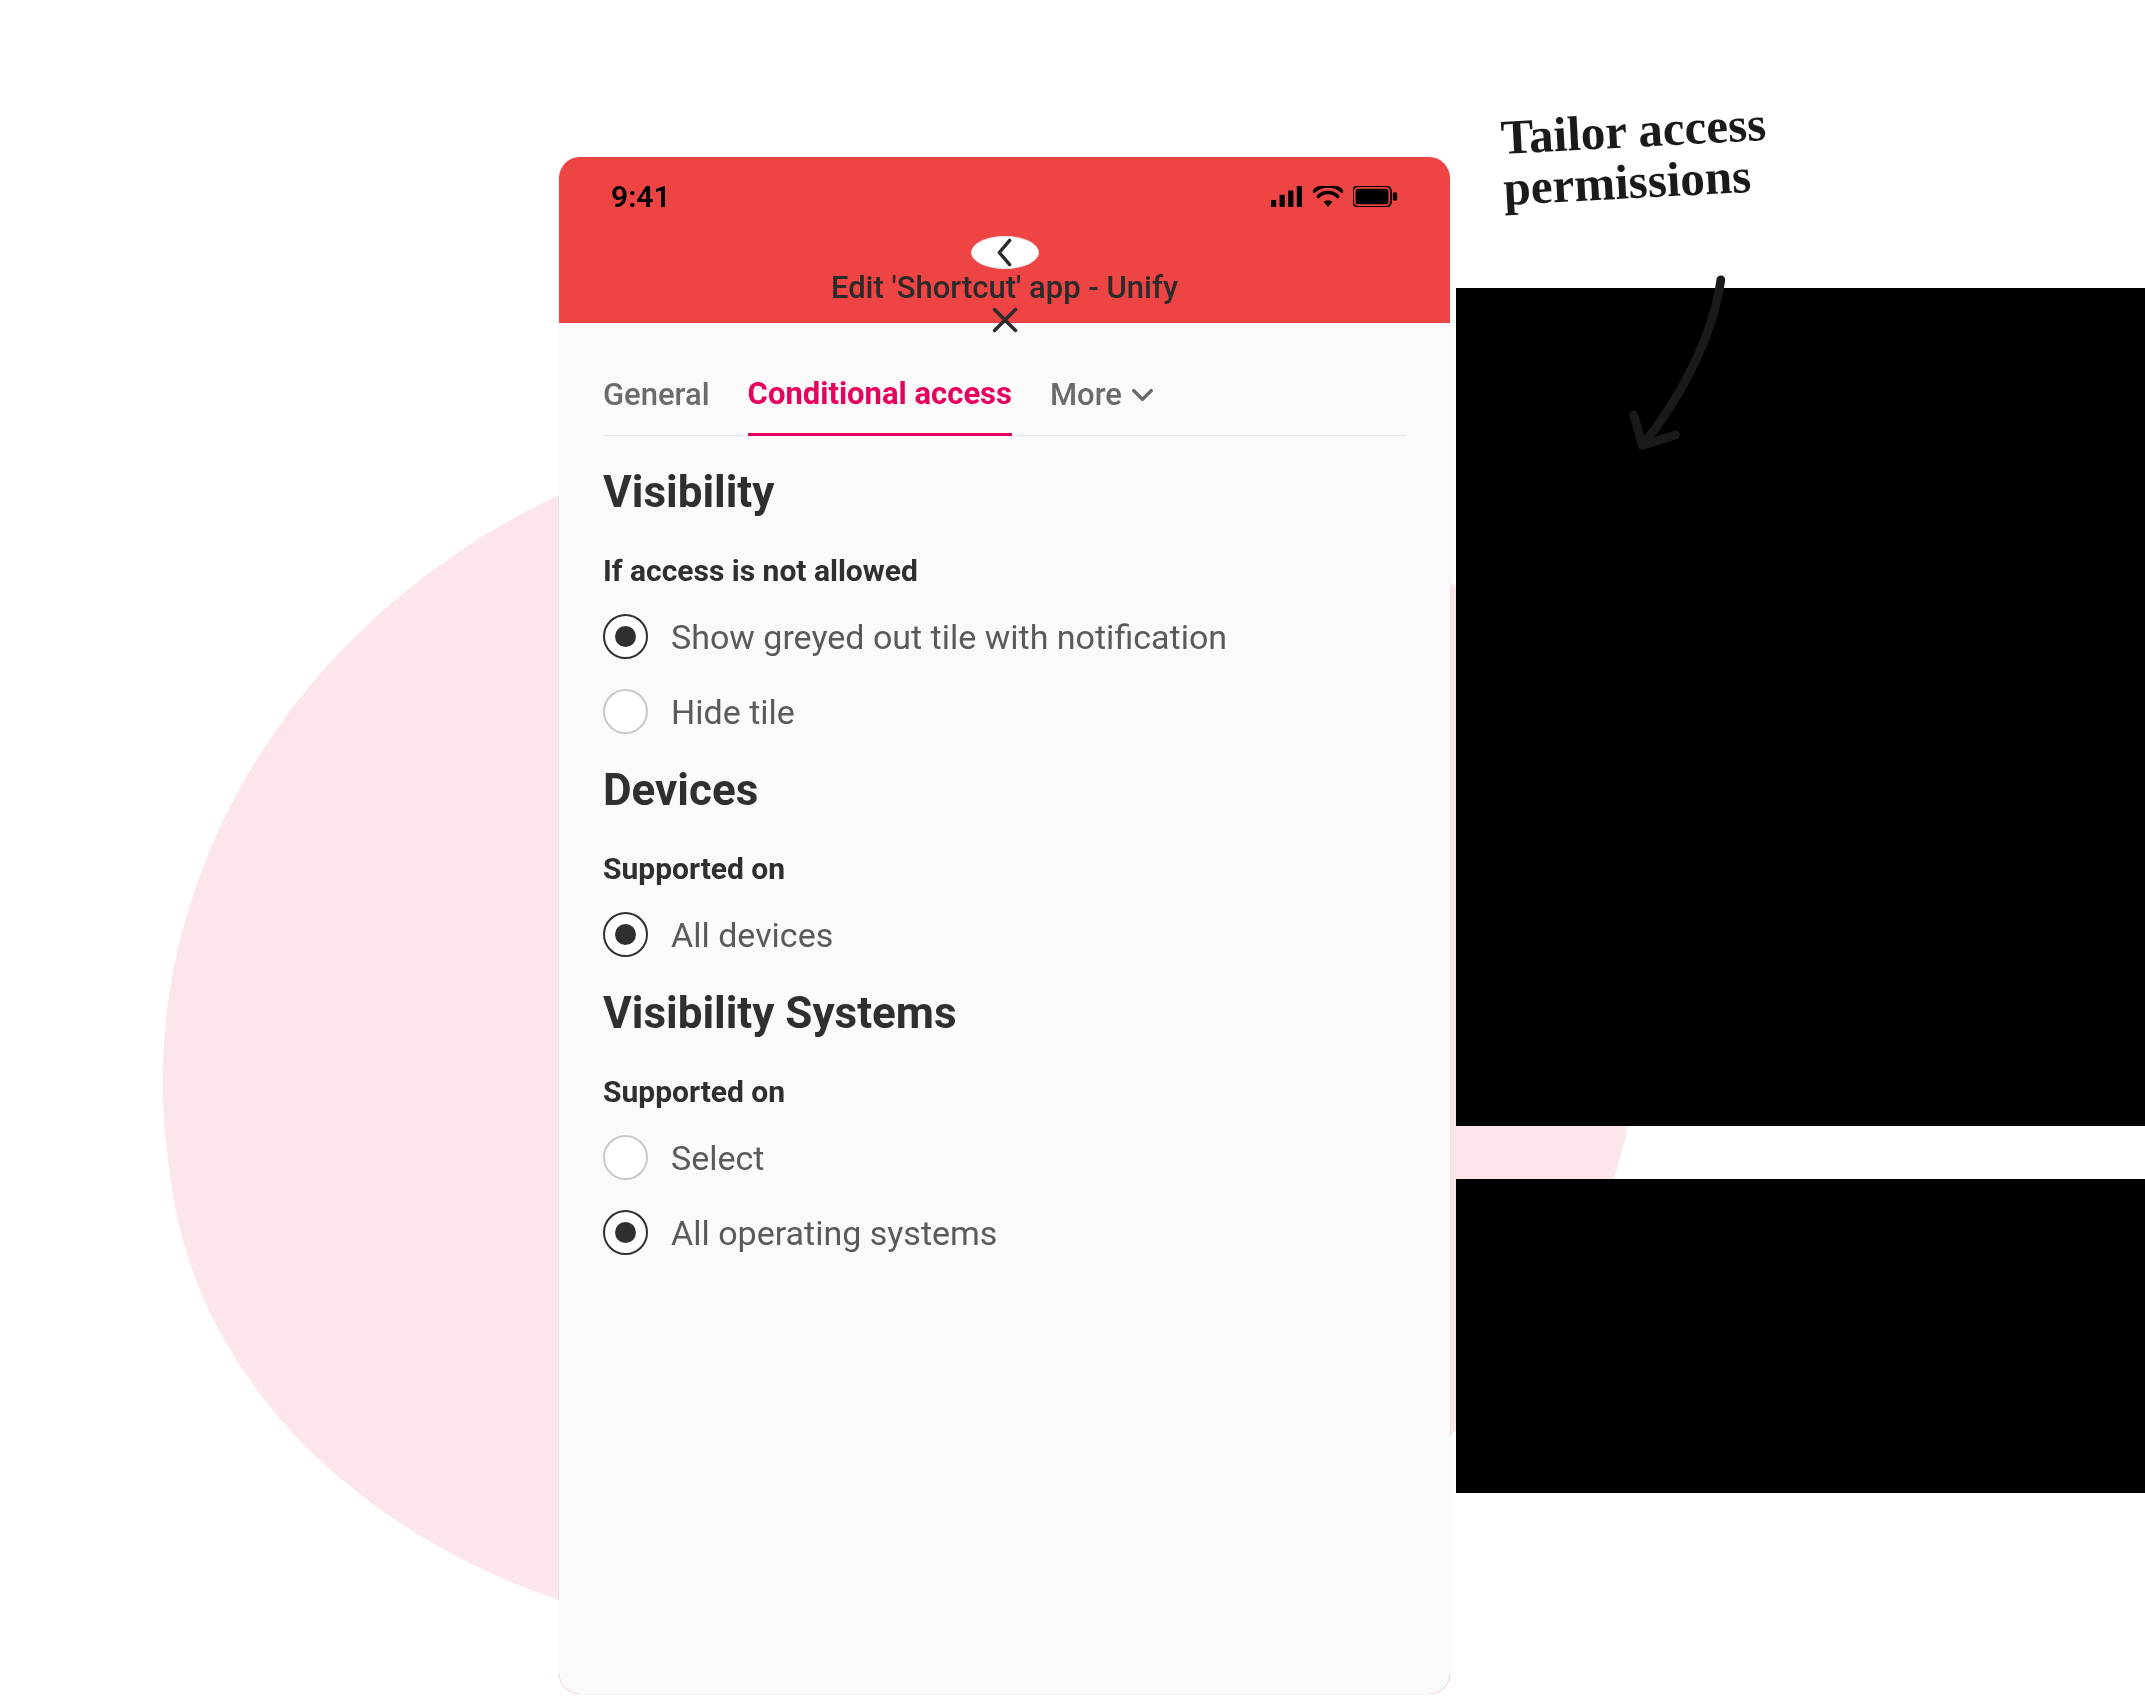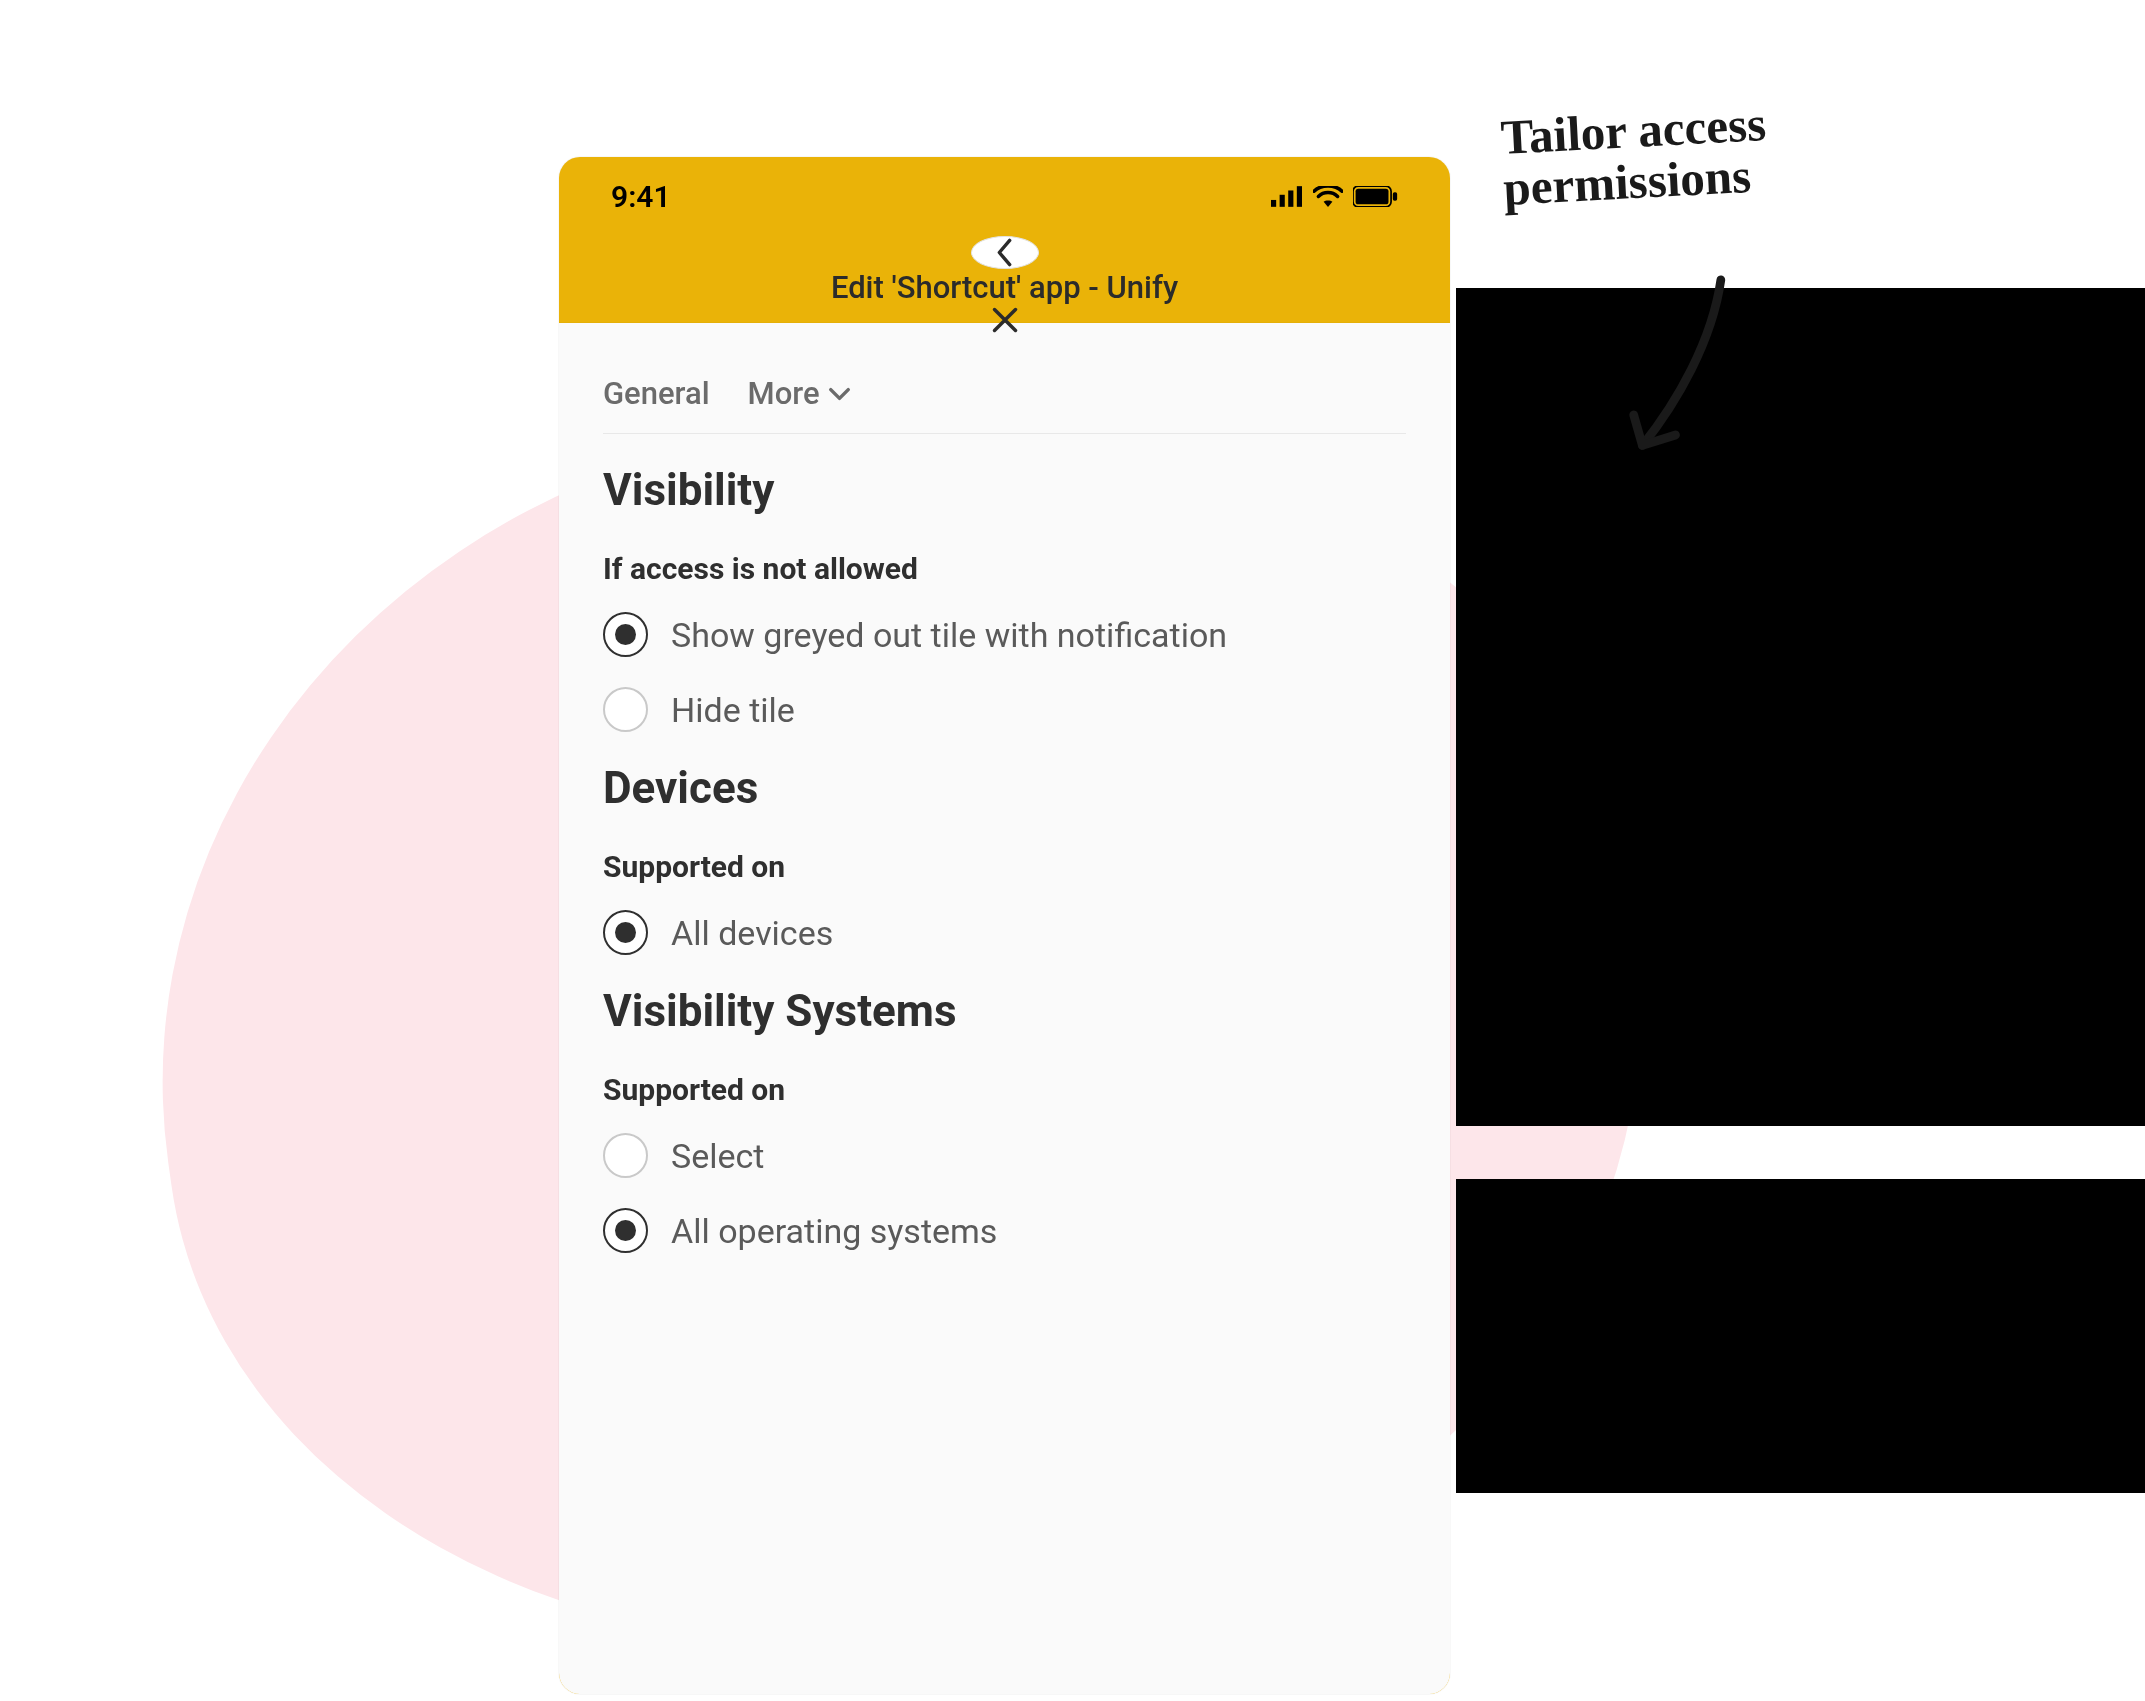--- a/index.html
+++ b/index.html
@@ -67,21 +67,21 @@
     top: 271px;
     z-index: 5;
   }
   
   .phone {
     position: absolute;
     left: 559px;
     top: 157px;
     width: 891px;
     height: 1537px;
-    background: #eab308;
+    background: #ef4444;
     border-radius: 21px;
     box-shadow: 0 0 0 0.9px rgba(0,0,0,0.03);
     z-index: 3;
     overflow: hidden;
   }
   
   .status-bar {
     height: 79px;
     display: flex;
     align-items: center;
@@ -253,20 +253,21 @@
         <svg width="28" height="28" viewBox="0 0 32 32">
             <path d="M4 4 L28 28 M28 4 L4 28" stroke="#2b2b2b" stroke-width="4" stroke-linecap="round"></path>
           </svg>
       </button>
     </div>
 
     <div class="content">
 
       <div class="tabs">
         <div class="tab">General</div>
+        <div class="tab active">Conditional access</div>
         <div class="tab">
           <span>More</span>
           <span class="chev-down">
             <svg width="23" height="14" viewBox="0 0 26 16">
                 <path d="M3 3 L13 13 L23 3" stroke="#6b6b6b" stroke-width="4" fill="none" stroke-linecap="round" stroke-linejoin="round"></path>
               </svg>
           </span>
         </div>
       </div>
 

